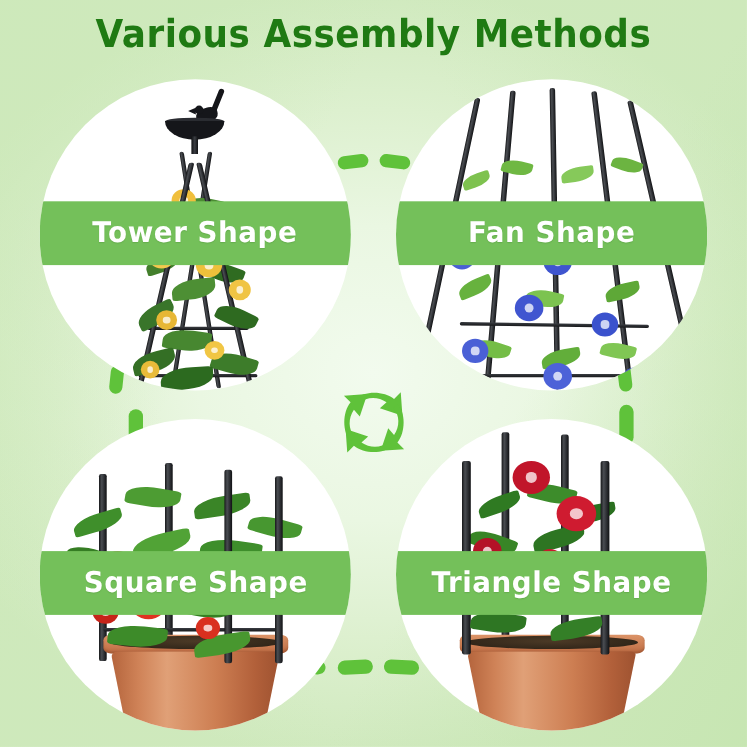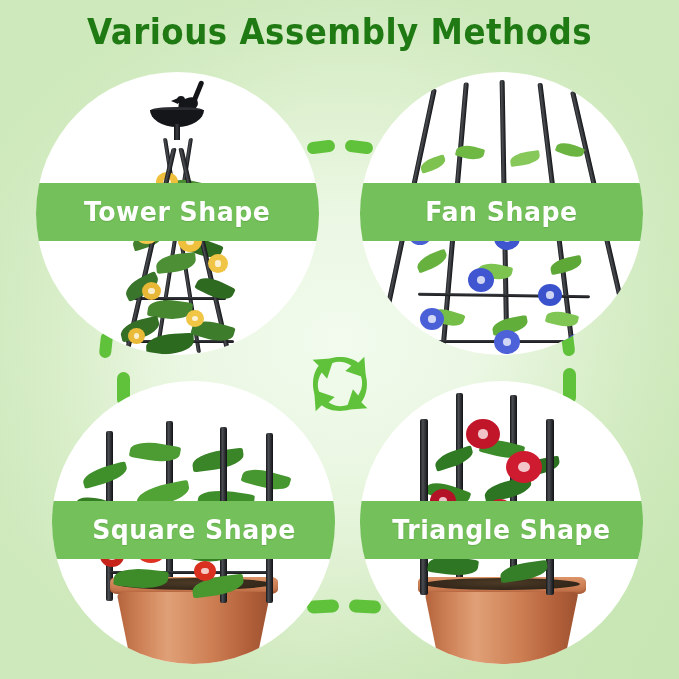--- a/index.html
+++ b/index.html
@@ -64,21 +64,21 @@
     text-align: center;
   }
   .panel-clip {
     position: absolute;
     inset: 0;
     border-radius: 50%;
     overflow: hidden;
   }
   .panel.p-tl { left: 36px;  top: 72px; }
   .panel.p-tr { left: 360px; top: 72px; }
-  .panel.p-bl { left: 52px;  top: 381px; }
+  .panel.p-bl { left: 36px;  top: 381px; }
   .panel.p-br { left: 360px; top: 381px; }
 
   
   .band {
     position: absolute;
     left: 0;
     width: 283px;
     height: 58px;
     background: #74c05a;
     z-index: 25;

